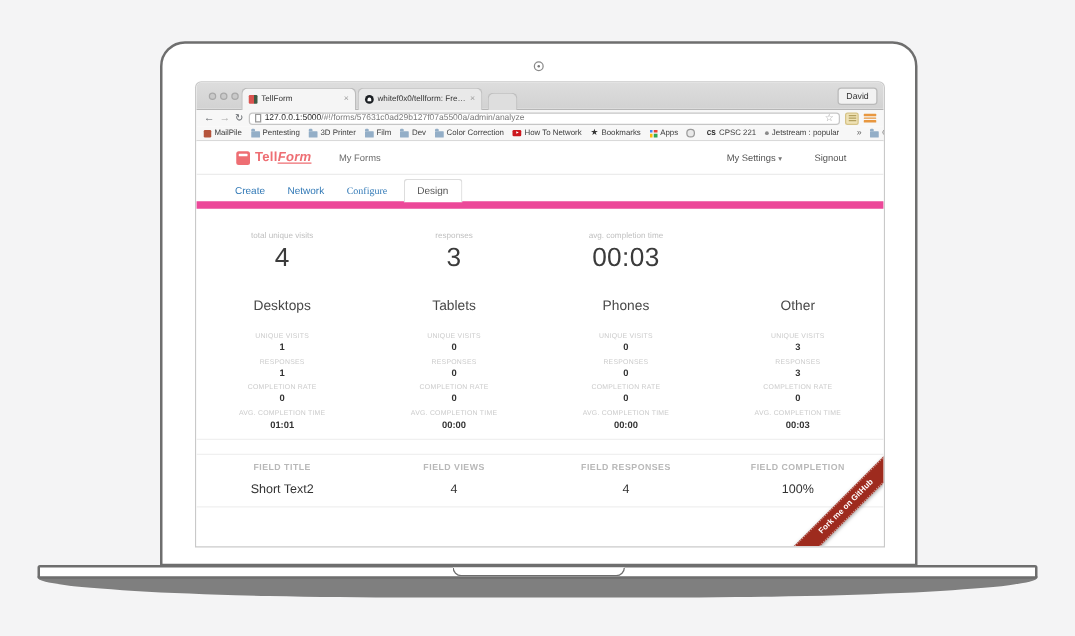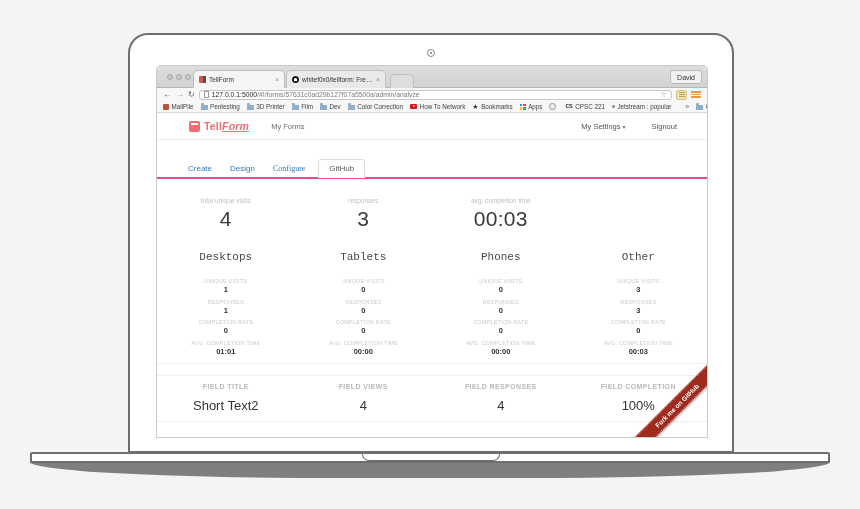--- a/index.html
+++ b/index.html
@@ -84,45 +84,45 @@
   .app-header{height:27px;display:flex;align-items:center;padding:0 30px 0 32px;border-bottom:1px solid #ececec;}
   .logo{display:flex;align-items:center;gap:4px;}
   .logo-icon{width:11px;height:11px;border-radius:2px;position:relative;background:#ee6e73;}
   .logo-icon::after{content:"";position:absolute;left:2px;top:2.6px;right:2px;height:1.8px;background:#fff;border-radius:.5px;}
   .logo-text{font-size:10.5px;font-weight:700;letter-spacing:.2px;color:#ee6e73;}
   .logo-text .u{text-decoration:underline;font-style:italic;}
   .my-forms{margin-left:22px;font-size:7.5px;color:#6b6b6b;}
   .header-right{margin-left:auto;display:flex;gap:26px;font-size:7.5px;color:#555;align-items:center;}
   .caret{font-size:6px;color:#777;margin-left:2px;}
 
-  .app-tabs{margin-top:20px;padding-left:31px;border-bottom:2px solid #ec4899;display:flex;align-items:flex-end;height:19px;text-align:center;}
+  .app-tabs{margin-top:8px;padding-left:31px;border-bottom:6px solid #ec4899;display:flex;align-items:flex-end;height:19px;text-align:center;}
   .tab-link{font-size:8px;color:#337ab7;padding:4px 9px;cursor:pointer;}
   .tab-link:first-child{padding-left:0;}
   .tab-active{font-size:8px;color:#555;border:1px solid #ddd;border-bottom:1px solid #fff;border-radius:3px 3px 0 0;
     padding:4px 10px;margin-bottom:-1px;margin-left:4px;background:#fff;}
 
   .summary-row{display:flex;margin-top:18px;}
   .sum-col{width:25%;text-align:center;}
   .sum-label{font-size:6.5px;color:#c0c0c0;}
   .sum-value{font-size:21px;color:#3b3b3b;margin-top:3px;letter-spacing:.3px;}
 
   .device-names{display:flex;margin-top:20px;}
-  .dev-name{width:25%;text-align:center;font-size:11px;color:#484848;font-family:Liberation Mono, monospace;}
+  .dev-name{width:25%;text-align:center;font-size:11px;color:#484848;}
 
   .device-stats{display:flex;margin-top:15px;padding-bottom:7px;border-bottom:1px solid #f0f0f0;}
   .dev-col{width:25%;text-align:center;}
   .stat-label{font-size:5.5px;color:#cbcbcb;letter-spacing:.2px;margin-top:4.5px;}
   .stat-label:first-child{margin-top:0;}
   .stat-value{font-size:7.5px;color:#333;font-weight:700;margin-top:1px;}
 
   .table-wrap{margin-top:11px;border-top:1px solid #f0f0f0;}
   .t-headers{display:flex;margin-top:7px;}
   .t-head{width:25%;text-align:center;font-size:7px;font-weight:700;color:#b8b8b8;letter-spacing:.4px;}
   .t-row{display:flex;margin-top:8px;padding-bottom:8px;border-bottom:1px solid #f0f0f0;}
-  .t-cell{width:25%;text-align:center;font-size:13px;color:#333;}
+  .t-cell{width:25%;text-align:center;font-size:10px;color:#333;}
 
   .ribbon-corner{position:absolute;right:0;bottom:0;width:92px;height:92px;overflow:hidden;}
   .fork-ribbon{position:absolute;right:-30px;bottom:24px;width:120px;transform:rotate(-45deg);
     background:#9e2b1e;color:#fff;text-align:center;font-size:6.5px;font-weight:700;padding:3px 0;
     border-top:1px dotted rgba(255,255,255,.55);border-bottom:1px dotted rgba(255,255,255,.55);
     box-shadow:0 1px 3px rgba(0,0,0,.35);}
 </style>
 </head>
 <body>
 
@@ -244,23 +244,23 @@
         </div>
         <span class="my-forms">My Forms</span>
         <div class="header-right">
           <span><span>My Settings</span><span class="caret">▾</span></span>
           <span>Signout</span>
         </div>
       </div>
 
       <div class="app-tabs">
         <span class="tab-link link-col" style="color: rgb(51, 122, 183);">Create</span>
-        <span class="tab-link link-col" style="color: rgb(51, 122, 183);">Design</span>
+        <span class="tab-link link-col" style="color: rgb(51, 122, 183);">Network</span>
         <span class="tab-link link-col" style="color: rgb(51, 122, 183); font-family: Liberation Serif, serif;">Configure</span>
-        <span class="tab-active">GitHub</span>
+        <span class="tab-active">Design</span>
       </div>
 
       <div class="summary-row">
         <div class="sum-col">
           <div class="sum-label">total unique visits</div>
           <div class="sum-value">4</div>
         </div>
         <div class="sum-col">
           <div class="sum-label">responses</div>
           <div class="sum-value">3</div>

